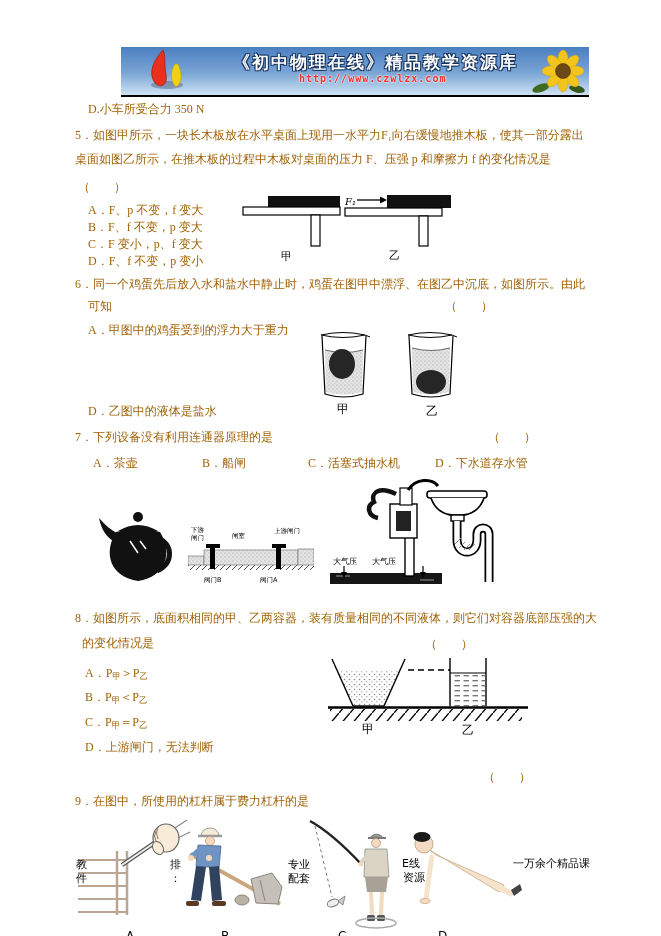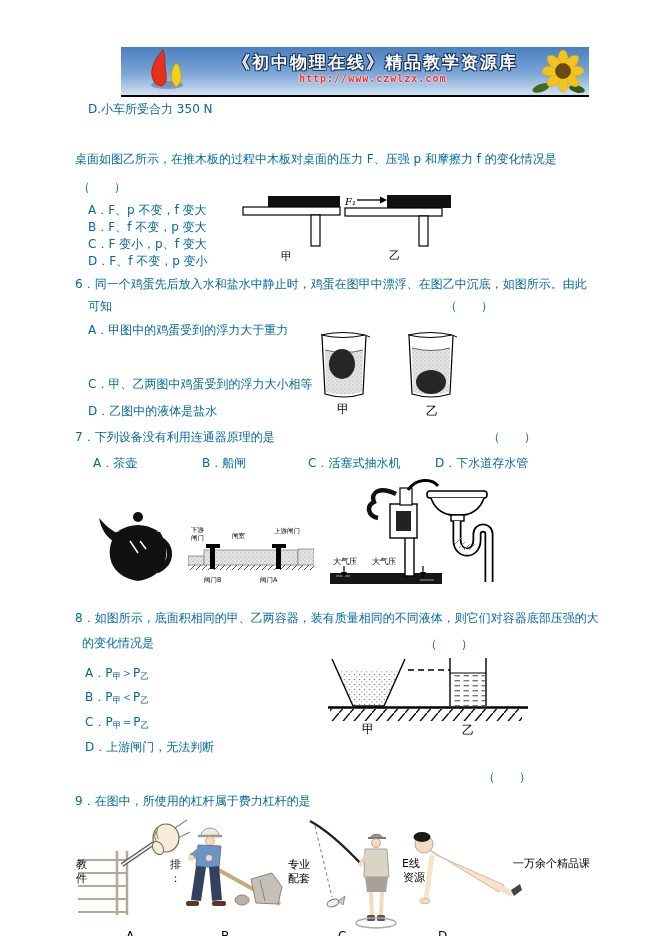--- a/index.html
+++ b/index.html
@@ -1,18 +1,18 @@
 <!DOCTYPE html>
 <html><head>
 <meta charset="utf-8">
 <style>
   html,body{margin:0;padding:0;background:#888;}
   .page{position:relative;width:661px;height:936px;background:#ffffff;overflow:hidden;
         font-family:"DejaVu Sans",sans-serif;color:#000;}
-  .t{position:absolute;white-space:nowrap;font-size:12px;line-height:15px;color:#0369a1;}
+  .t{position:absolute;white-space:nowrap;font-size:12px;line-height:15px;color:#a16207;font-family:Liberation Serif, serif;}
   .t sub{font-size:8.5px;line-height:0;vertical-align:-2px;}
   .banner{position:absolute;left:97px;top:47px;width:468px;height:48px;
           background:linear-gradient(180deg,#4a7fc0 0%,#7ba6d6 55%,#cfe2f2 100%);
           border-bottom:2px solid #000;overflow:hidden;margin-left:24px;}
   .banner-title{position:absolute;left:112px;top:4px;font-size:17px;font-weight:bold;color:#fff;
           letter-spacing:2px;
           text-shadow:1px 1px 0 #173460,-1px -1px 0 #173460,1px -1px 0 #173460,-1px 1px 0 #173460;}
   .banner-url{position:absolute;left:178px;top:26px;font-size:10px;font-weight:bold;color:#f23030;
           font-family:"DejaVu Sans Mono",monospace;letter-spacing:1px;
           text-shadow:0 0 2px #fff,0 0 2px #fff;}
@@ -45,20 +45,21 @@
         <ellipse cx="34" cy="10" rx="5" ry="9" fill="#f2c41c" stroke="#d9a40a" stroke-width="0.5" transform="rotate(225 34 22)"></ellipse>
         <ellipse cx="34" cy="10" rx="5" ry="9" fill="#f2c41c" stroke="#d9a40a" stroke-width="0.5" transform="rotate(270 34 22)"></ellipse>
         <ellipse cx="34" cy="10" rx="5" ry="9" fill="#f2c41c" stroke="#d9a40a" stroke-width="0.5" transform="rotate(315 34 22)"></ellipse>
         <circle cx="34" cy="22" r="7.5" fill="#6b4a16" stroke="#4a3009" stroke-width="0.6"></circle>
       </g>
     </svg>
   </div>
 
   <div class="t" style="left:88px;top:102px">D.小车所受合力 350 N</div>
 
+  <div class="t" style="left:75px;top:128px">5．如图甲所示，一块长木板放在水平桌面上现用一水平力F₁向右缓慢地推木板，使其一部分露出</div>
   <div class="t" style="left:75px;top:152px">桌面如图乙所示，在推木板的过程中木板对桌面的压力 F、压强 p 和摩擦力 f 的变化情况是</div>
   <div class="t" style="left:78px;top:180px">（　　）</div>
   <div class="t" style="left:88px;top:203px">A．F、p 不变，f 变大</div>
   <div class="t" style="left:88px;top:220px">B．F、f 不变，p 变大</div>
   <div class="t" style="left:88px;top:237px">C．F 变小，p、f 变大</div>
   <div class="t" style="left:88px;top:254px">D．F、f 不变，p 变小</div>
 
   <svg class="fig" style="left:233px;top:193px" width="282" height="72" viewBox="0 0 282 72">
     <g>
       <rect x="35" y="3" width="72" height="11" fill="#111"></rect>
@@ -74,21 +75,20 @@
       <rect x="112" y="15" width="97" height="8" fill="#fff" stroke="#000" stroke-width="1.2"></rect>
       <rect x="186" y="23" width="9" height="30" fill="#fff" stroke="#000" stroke-width="1.2"></rect>
       <text class="st" x="156" y="66" font-size="11">乙</text>
     </g>
   </svg>
 
   <div class="t" style="left:75px;top:277px">6．同一个鸡蛋先后放入水和盐水中静止时，鸡蛋在图甲中漂浮、在图乙中沉底，如图所示。由此</div>
   <div class="t" style="left:88px;top:299px">可知</div>
   <div class="t" style="left:445px;top:299px">（　　）</div>
   <div class="t" style="left:88px;top:323px">A．甲图中的鸡蛋受到的浮力大于重力</div>
-  <div class="t" style="left:88px;top:377px">C．甲、乙两图中鸡蛋受到的浮力大小相等</div>
   <div class="t" style="left:88px;top:404px">D．乙图中的液体是盐水</div>
 
   <svg class="fig" style="left:316px;top:328px" width="190" height="90" viewBox="0 0 190 90">
     <defs>
       <pattern id="ps" width="4" height="4" patternUnits="userSpaceOnUse">
         <rect width="4" height="4" fill="#e4e4e4"></rect>
         <circle cx="1" cy="1" r="0.6" fill="#9a9a9a"></circle>
         <circle cx="3" cy="3" r="0.5" fill="#b0b0b0"></circle>
       </pattern>
     </defs>

